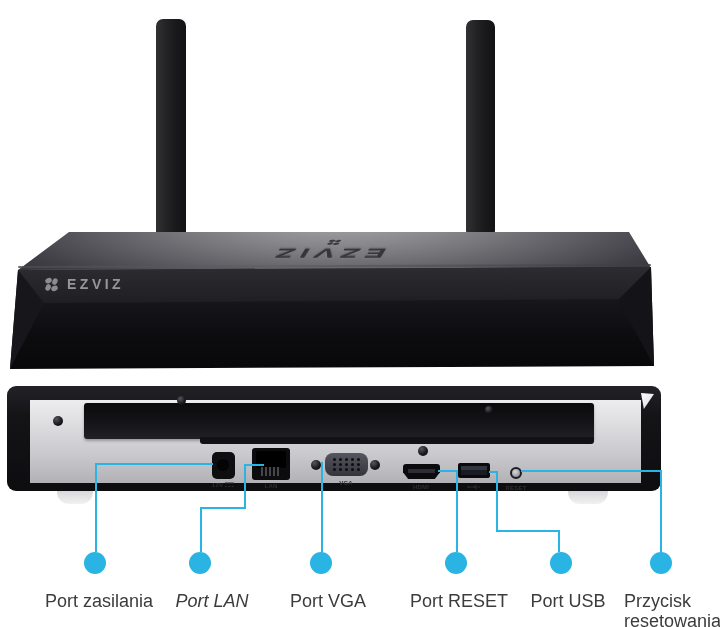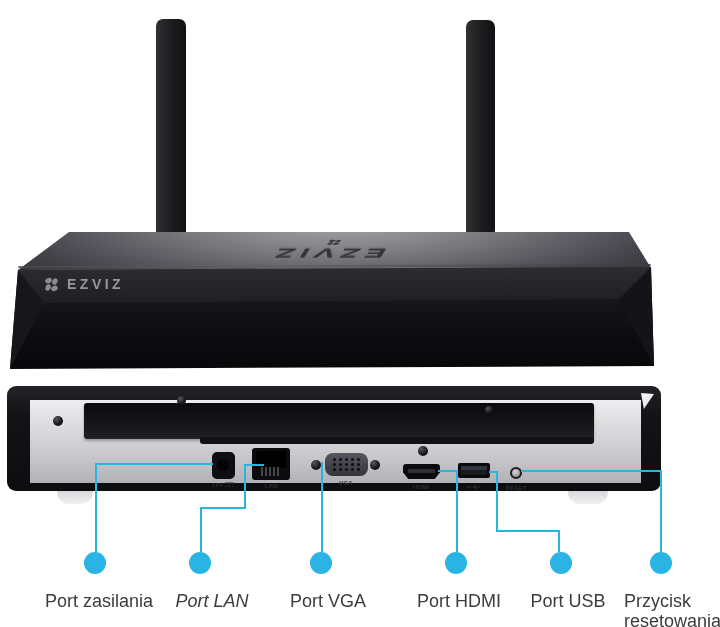--- a/index.html
+++ b/index.html
@@ -231,21 +231,21 @@
     <div class="dot" style="left: 189px; top: 552px; background: rgb(41, 180, 228);"></div>
     <div class="callout" style="left: 212px; color: rgb(60, 60, 62); font-style: italic;">Port LAN</div>
 
     <div class="lead" style="left: 321px; top: 462px; width: 2px; height: 90px; background: rgb(41, 180, 228);"></div>
     <div class="dot" style="left: 310px; top: 552px; background: rgb(41, 180, 228);"></div>
     <div class="callout" style="left: 328px; color: rgb(60, 60, 62); text-align: right;">Port VGA</div>
 
     <div class="lead" style="left: 438px; top: 470px; width: 20px; height: 2px; background: rgb(41, 180, 228);"></div>
     <div class="lead" style="left: 456px; top: 470px; width: 2px; height: 82px; background: rgb(41, 180, 228);"></div>
     <div class="dot" style="left: 445px; top: 552px; background: rgb(41, 180, 228);"></div>
-    <div class="callout" style="left: 459px; color: rgb(60, 60, 62);">Port HDMI</div>
+    <div class="callout" style="left: 459px; color: rgb(60, 60, 62);">Port RESET</div>
 
     <div class="lead" style="left: 489px; top: 471px; width: 9px; height: 2px; background: rgb(41, 180, 228);"></div>
     <div class="lead" style="left: 496px; top: 471px; width: 2px; height: 60px; background: rgb(41, 180, 228);"></div>
     <div class="lead" style="left: 496px; top: 530px; width: 64px; height: 2px; background: rgb(41, 180, 228);"></div>
     <div class="lead" style="left: 558px; top: 530px; width: 2px; height: 22px; background: rgb(41, 180, 228);"></div>
     <div class="dot" style="left: 550px; top: 552px; background: rgb(41, 180, 228);"></div>
     <div class="callout" style="left: 568px; color: rgb(60, 60, 62);">Port USB</div>
 
     <div class="lead" style="left: 521px; top: 470px; width: 141px; height: 2px; background: rgb(41, 180, 228);"></div>
     <div class="lead" style="left: 660px; top: 470px; width: 2px; height: 82px; background: rgb(41, 180, 228);"></div>

